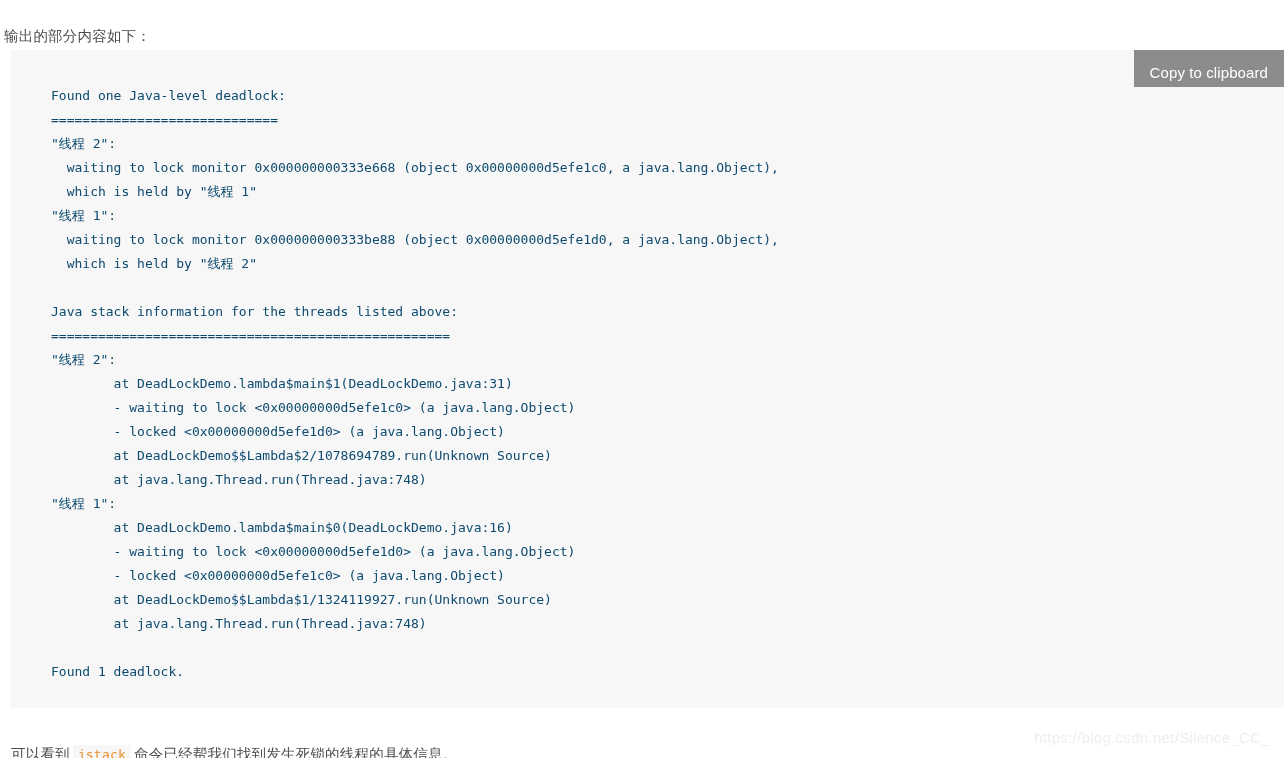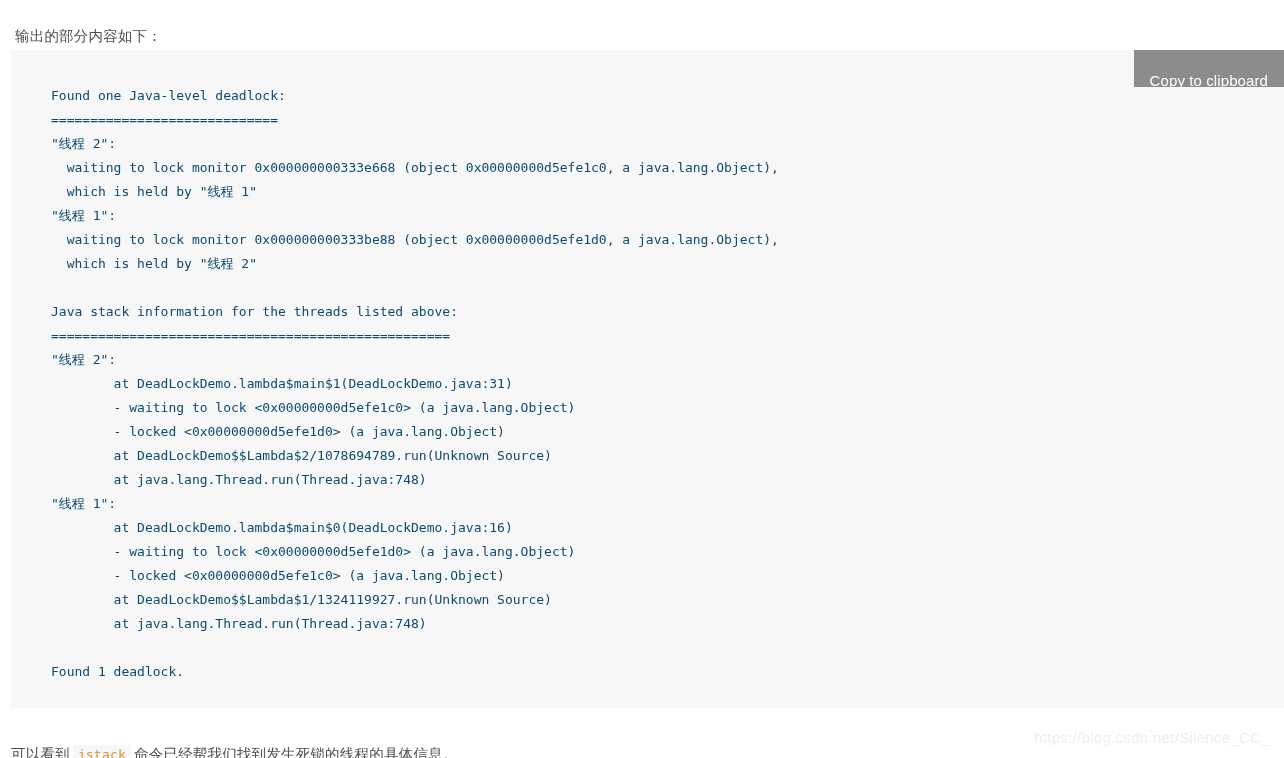--- a/index.html
+++ b/index.html
@@ -17,21 +17,21 @@
 
   .page {
     position: relative;
     width: 1284px;
     height: 758px;
   }
 
   
   .intro-paragraph {
     position: absolute;
-    left: 15px;
+    left: 4px;
     top: 8px;
     font-size: 14.5px;
     line-height: 26px;
     color: #4d4d4d;
     letter-spacing: 0.2px;
     white-space: nowrap;
   }
 
   
   .code-block-wrap {
@@ -43,21 +43,21 @@
     background: #f7f7f8;
     overflow: hidden;
   }
 
   .copy-btn {
     position: absolute;
     right: 0;
     top: 0;
     height: 37px;
     line-height: 37px;
-    padding: 12px 16px;
+    padding: 4px 16px;
     background: #8c8c8c;
     color: #ffffff;
     font-size: 15px;
     font-family: "Liberation Sans", "DejaVu Sans", sans-serif;
     border: none;
     cursor: pointer;
     white-space: nowrap;
     letter-spacing: 0.1px;
   }
 

